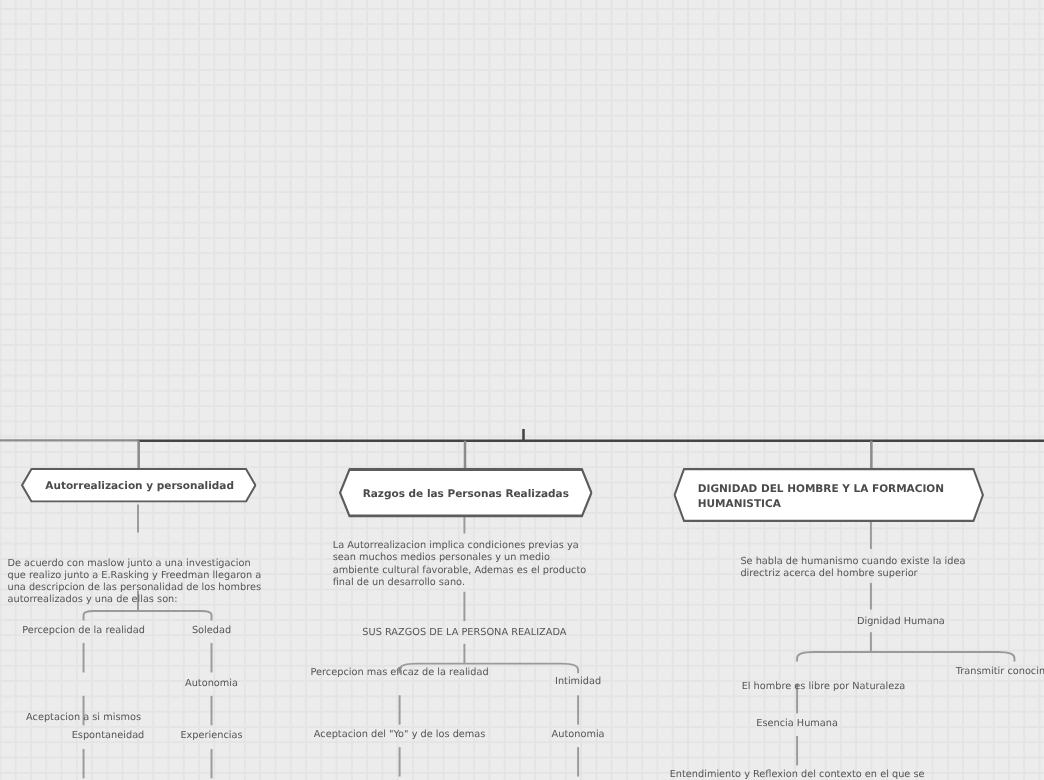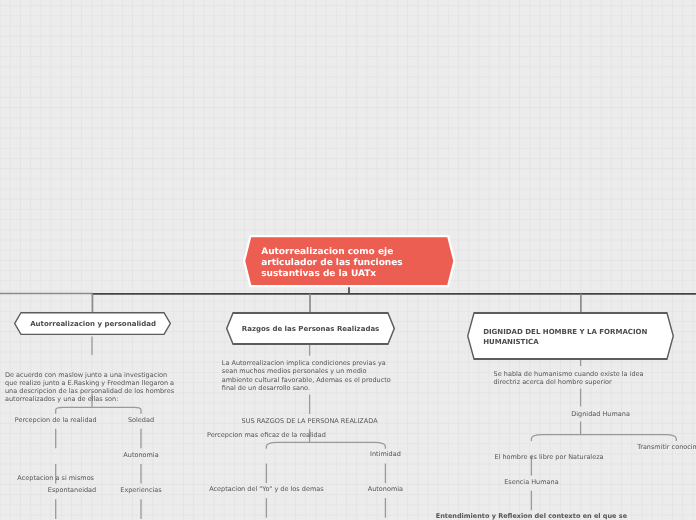--- a/index.html
+++ b/index.html
@@ -74,28 +74,20 @@
         <path d="M385.4 498.09999999999997 L385.4 517.6999999999999"></path>
         <path d="M580.6 345.4 L580.6 366"></path>
         <path d="M580.6 388.6 L580.6 406.4"></path>
         <path d="M580.6 421.49999999999994 L580.6 434.6"></path>
         <path d="M531.4 441 L531.4 438.8 C531.4 436.07000000000005 535.18 434.6 542.3199999999999 434.6 L665.38 434.6 C672.52 434.6 676.3 436.07000000000005 676.3 438.8 L676.3 441"></path>
         <path d="M531.4 456 L531.4 475.6"></path>
         <path d="M531.4 490.7 L531.4 510.3"></path>
       </g>
   </svg>
 
-  <div class="node hexwrap" id="root-node">
-    <svg viewBox="0 0 212.5 52.2" preserveAspectRatio="none">
-      <polygon points="7.4,1.1 205.1,1.1 211.4,26.1 205.1,51.1 7.4,51.1 1.1,26.1" fill="#ec5d52" stroke="#ffffff" stroke-width="2.2" stroke-linejoin="miter"></polygon>
-    </svg>
-    <div class="hexlabel">Autorrealizacion como eje
-articulador de las funciones
-sustantivas de la UATx</div>
-  </div>
 
   <div id="dynamic">
       <div class="node hexwrap" style="left: 14px; top: 312px; width: 157px; height: 23px;">
         <svg viewBox="0 0 157 23" preserveAspectRatio="none">
           <polygon points="7,0.7 150,0.7 156.3,11.5 150,22.3 7,22.3 0.7,11.5" fill="#ffffff" stroke="#5c5c5c" stroke-width="1.35" stroke-linejoin="miter"></polygon>
         </svg>
         <div class="hexlabel">Autorrealizacion y personalidad</div>
       </div>
       <div class="txt" style="left: 5px; top: 358.65px; white-space: pre; margin-top: 12px;">De acuerdo con maslow junto a una investigacion
 que realizo junto a E.Rasking y Freedman llegaron a
@@ -111,32 +103,32 @@
         <svg viewBox="0 0 169 23" preserveAspectRatio="none">
           <polygon points="7,0.7 162,0.7 168.3,11.5 162,22.3 7,22.3 0.7,11.5" fill="#ffffff" stroke="#5c5c5c" stroke-width="1.35" stroke-linejoin="miter"></polygon>
         </svg>
         <div class="hexlabel">Razgos de las Personas Realizadas</div>
       </div>
       <div class="txt" style="left: 221.8px; top: 359.35px; white-space: pre;">La Autorrealizacion implica condiciones previas ya
 sean muchos medios personales y un medio
 ambiente cultural favorable, Ademas es el producto
 final de un desarrollo sano.</div>
       <div class="txt ctr" style="left: 309.6px; top: 417.25px;">SUS RAZGOS DE LA PERSONA REALIZADA</div>
-      <div class="txt ctr" style="left: 266.4px; top: 431px;">Percepcion mas eficaz de la realidad</div>
+      <div class="txt ctr" style="left: 266.4px; top: 444px;">Percepcion mas eficaz de la realidad</div>
       <div class="txt ctr" style="left: 266.4px; top: 485.05px;">Aceptacion del "Yo" y de los demas</div>
       <div class="txt ctr" style="left: 385.4px; top: 450.45px;">Intimidad</div>
       <div class="txt ctr" style="left: 385.4px; top: 485.05px;">Autonomia</div>
-      <div class="node hexwrap" style="left: 467px; top: 312px; width: 207px; height: 48px;">
+      <div class="node hexwrap" style="left: 449px; top: 312px; width: 207px; height: 36px;">
         <svg viewBox="0 0 207 32" preserveAspectRatio="none">
           <polygon points="7,0.7 200,0.7 206.3,16 200,31.3 7,31.3 0.7,16" fill="#ffffff" stroke="#5c5c5c" stroke-width="1.35" stroke-linejoin="miter"></polygon>
         </svg>
         <div class="hexlabel">DIGNIDAD DEL HOMBRE Y LA FORMACION
 HUMANISTICA</div>
       </div>
       <div class="txt" style="left: 493.6px; top: 369.65px; white-space: pre;">Se habla de humanismo cuando existe la idea
 directriz acerca del hombre superior</div>
       <div class="txt ctr" style="left: 580.6px; top: 409.55px; margin-left: 20px;">Dignidad Humana</div>
       <div class="txt ctr" style="left: 549px; top: 442.95px; margin-top: 10px;">El hombre es libre por Naturaleza</div>
       <div class="txt ctr" style="left: 531.4px; top: 477.65px;">Esencia Humana</div>
-      <div class="txt ctr" style="left: 531.4px; top: 512.25px; font-weight: bold;">Entendimiento y Reflexion del contexto en el que se</div>
+      <div class="txt ctr" style="left: 531.4px; top: 512.25px;">Entendimiento y Reflexion del contexto en el que se</div>
       <div class="txt ctr" style="left: 676.3px; top: 442.95px;">Transmitir conocimiento</div>
     </div>
 </div>
 
 </body></html>

